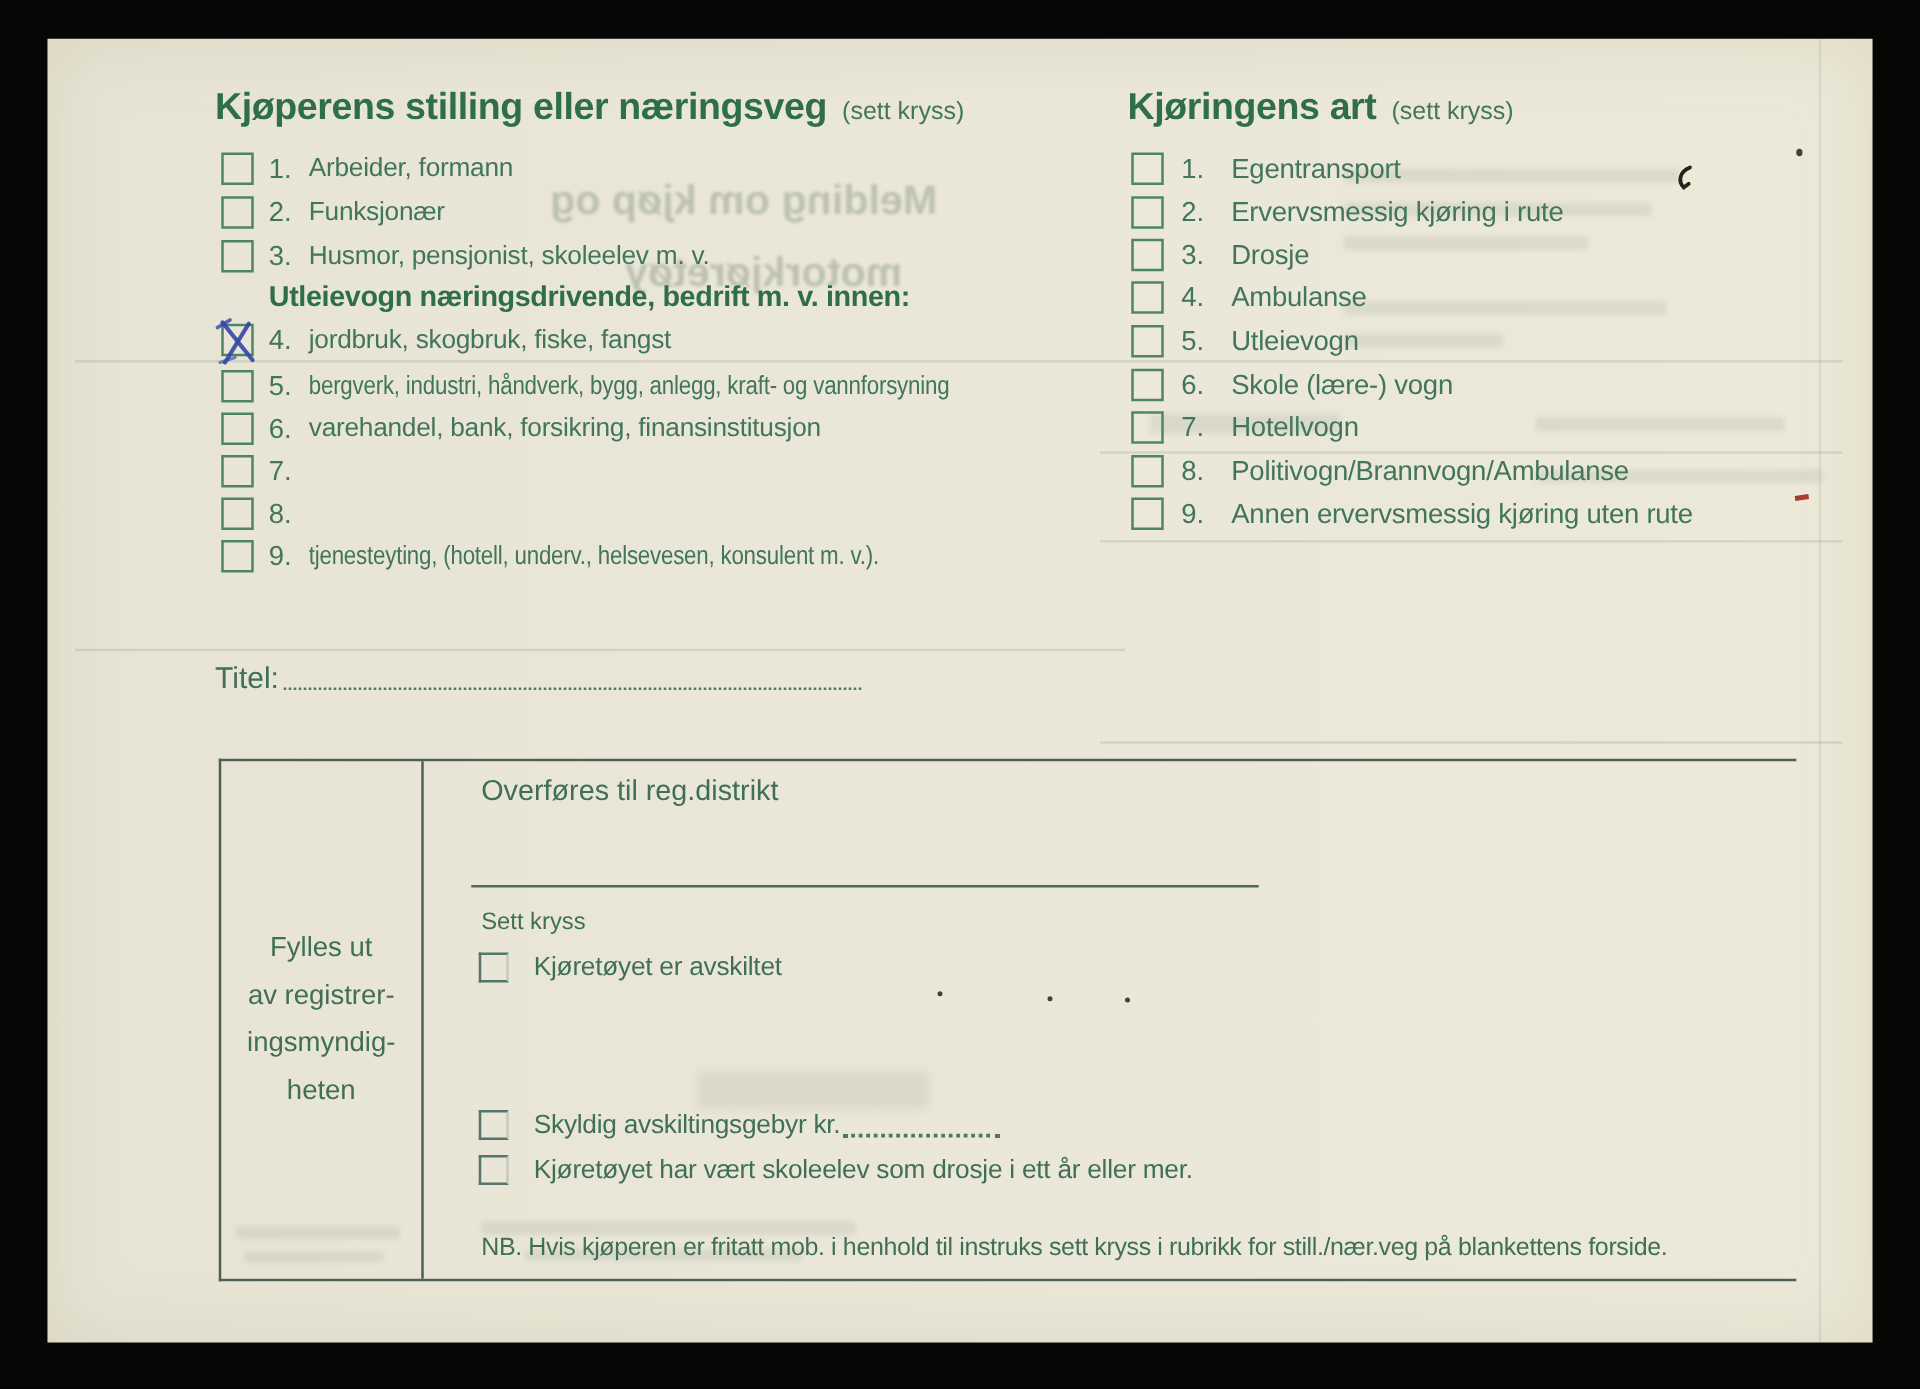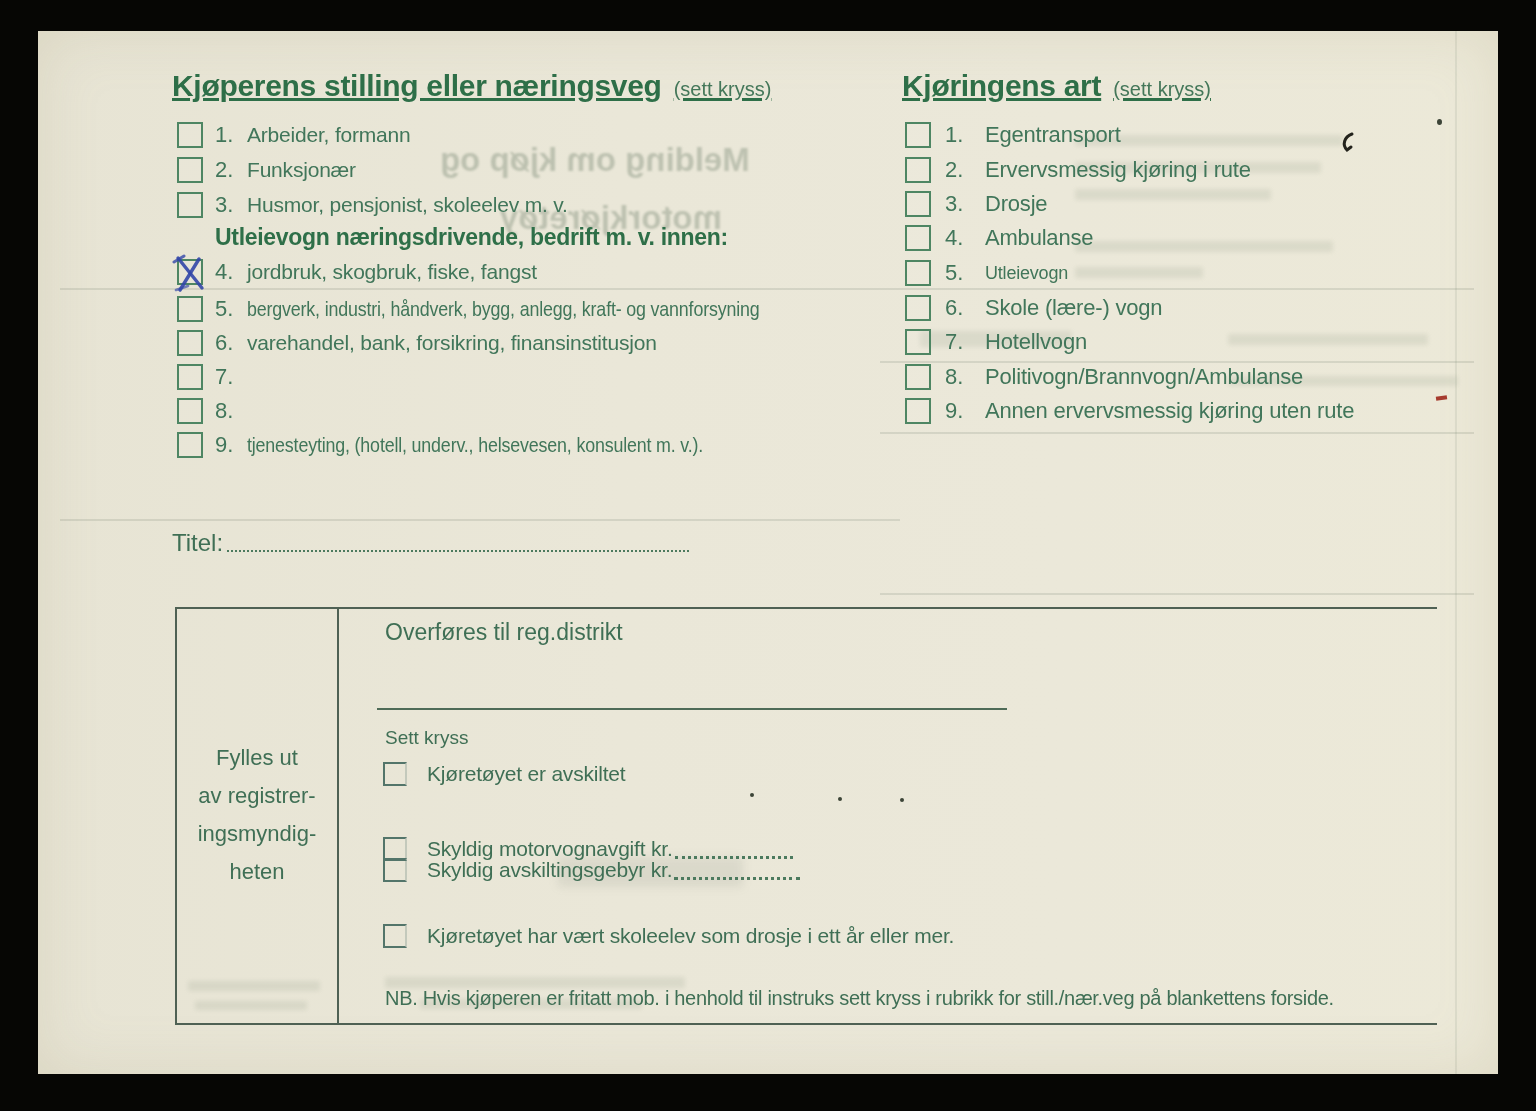--- a/index.html
+++ b/index.html
@@ -2,21 +2,21 @@
 <html><head>
 <meta charset="utf-8">
 <style>
   html,body{margin:0;padding:0;background:#000;}
   #stage{position:relative;width:1536px;height:1111px;background:#060604;overflow:hidden;
          font-family:"Liberation Sans",sans-serif;}
   #paper{position:absolute;left:38px;top:31px;width:1460px;height:1043px;
          background:linear-gradient(90deg,#e7e4d4 0%,#eae7d8 40%,#ebe8d9 70%,#ece9d8 100%);
          box-shadow:inset 0 0 60px rgba(160,150,110,0.18);}
   .abs{position:absolute;}
-  .hdr{font-weight:bold;color:#2e6f48;font-size:30px;letter-spacing:-0.3px;white-space:nowrap;text-decoration:underline;}
+  .hdr{font-weight:bold;color:#2e6f48;font-size:30px;letter-spacing:-0.3px;white-space:nowrap;}
   .hint{font-weight:normal;color:#447759;font-size:20px;margin-left:12px;letter-spacing:0;}
   .row{position:absolute;display:flex;align-items:center;white-space:nowrap;height:30px;}
   .cb{width:26px;height:26px;border:2px solid #4e8663;box-sizing:border-box;flex:0 0 auto;position:relative;background:rgba(255,255,255,0.06);}
   .cb2{width:24px;height:24px;border:2px solid #53756a;border-right-color:rgba(83,117,106,0.25);box-sizing:border-box;flex:0 0 auto;}
   .num{color:#41765a;font-size:22px;margin-left:12px;width:32px;flex:0 0 auto;}
   .numr{color:#41765a;font-size:22px;margin-left:14px;width:40px;flex:0 0 auto;}
   .lbl{color:#41765a;font-size:21px;letter-spacing:-0.2px;}
   .tight{display:inline-block;transform:scaleX(0.85);transform-origin:left center;}
   .subhdr{font-weight:bold;color:#2e6f48;font-size:23px;letter-spacing:-0.3px;white-space:nowrap;}
   .boxlbl{color:#3f6f55;font-size:21px;letter-spacing:-0.2px;margin-left:20px;}
@@ -144,21 +144,21 @@
       <span class="lbl" style="font-size:22px;">Drosje</span>
     </div>
     <div class="row" style="left:867px;top:192px;">
       <span class="cb"></span>
       <span class="numr">4.</span>
       <span class="lbl" style="font-size:22px;">Ambulanse</span>
     </div>
     <div class="row" style="left:867px;top:227px;">
       <span class="cb"></span>
       <span class="numr">5.</span>
-      <span class="lbl" style="font-size:18px;">Utleievogn</span>
+      <span class="lbl" style="font-size:22px;">Utleievogn</span>
     </div>
     <div class="row" style="left:867px;top:262px;">
       <span class="cb"></span>
       <span class="numr">6.</span>
       <span class="lbl" style="font-size:22px;">Skole (lære-) vogn</span>
     </div>
     <div class="row" style="left:867px;top:296px;">
       <span class="cb"></span>
       <span class="numr">7.</span>
       <span class="lbl" style="font-size:22px;">Hotellvogn</span>
@@ -193,26 +193,21 @@
 
       <div class="abs" style="left:208px;top:10px;color:#3f6f55;font-size:23px;">Overføres til reg.distrikt</div>
       <div class="abs" style="left:200px;top:99px;width:630px;height:2px;background:#4e6b57;"></div>
 
       <div class="abs" style="left:208px;top:118px;color:#3f6f55;font-size:19px;">Sett kryss</div>
 
       <div class="row" style="left:206px;top:150px;">
         <span class="cb2"></span>
         <span class="boxlbl">Kjøretøyet er avskiltet</span>
       </div>
-      <div class="row" style="left:206px;top:225px;">
-        <span class="cb2"></span>
-        <span class="boxlbl">Skyldig motorvognavgift kr.</span>
-        <span class="dots" style="width:118px;"></span>
-      </div>
-      <div class="row" style="left:206px;top:246px;justify-content:center;">
+      <div class="row" style="left:206px;top:276px;justify-content:center;">
         <span class="cb2"></span>
         <span class="boxlbl">Skyldig avskiltingsgebyr kr.</span>
         <span class="dots" style="width:126px;"></span>
       </div>
       <div class="row" style="left:206px;top:312px;">
         <span class="cb2"></span>
         <span class="boxlbl">Kjøretøyet har vært skoleelev som drosje i ett år eller mer.</span>
       </div>
 
       <div class="abs" style="left:208px;top:378px;color:#3f6f55;font-size:20px;letter-spacing:-0.3px;white-space:nowrap;">NB.  Hvis kjøperen er fritatt mob. i henhold til instruks sett kryss i rubrikk for still./nær.veg på blankettens forside.</div>

